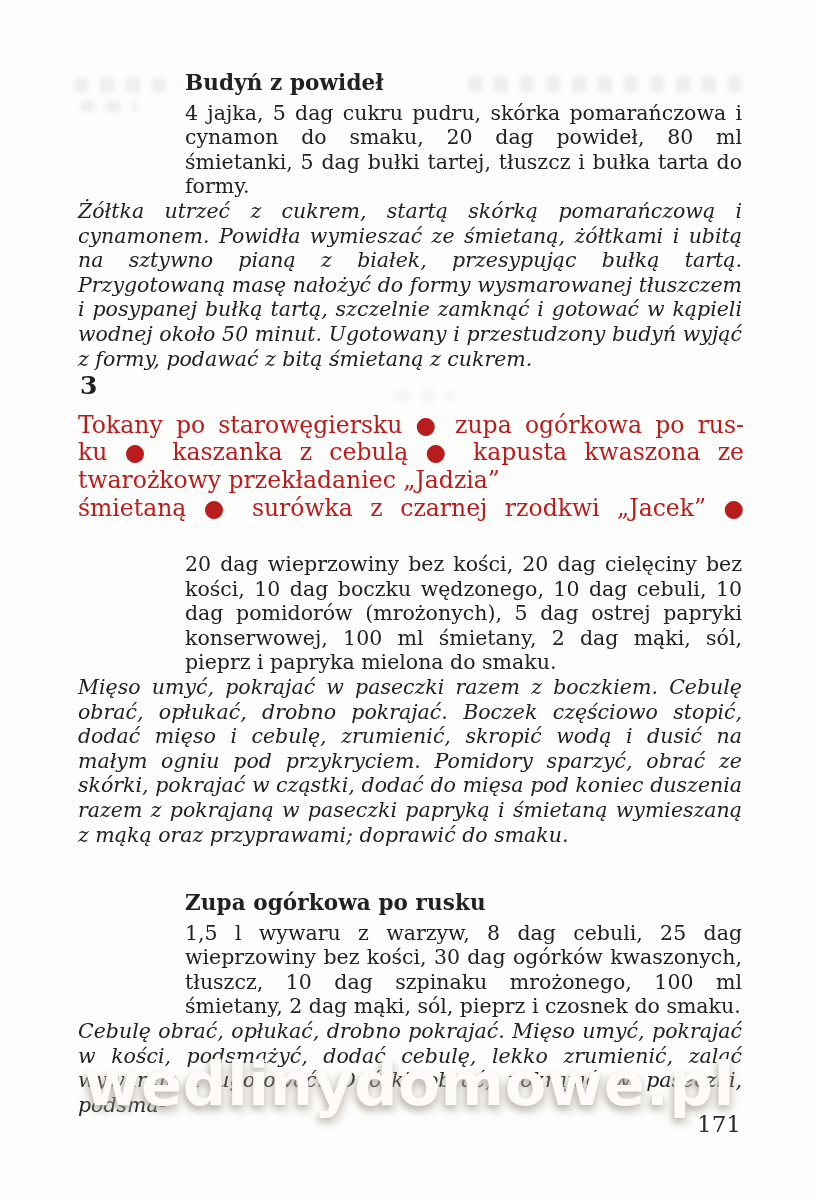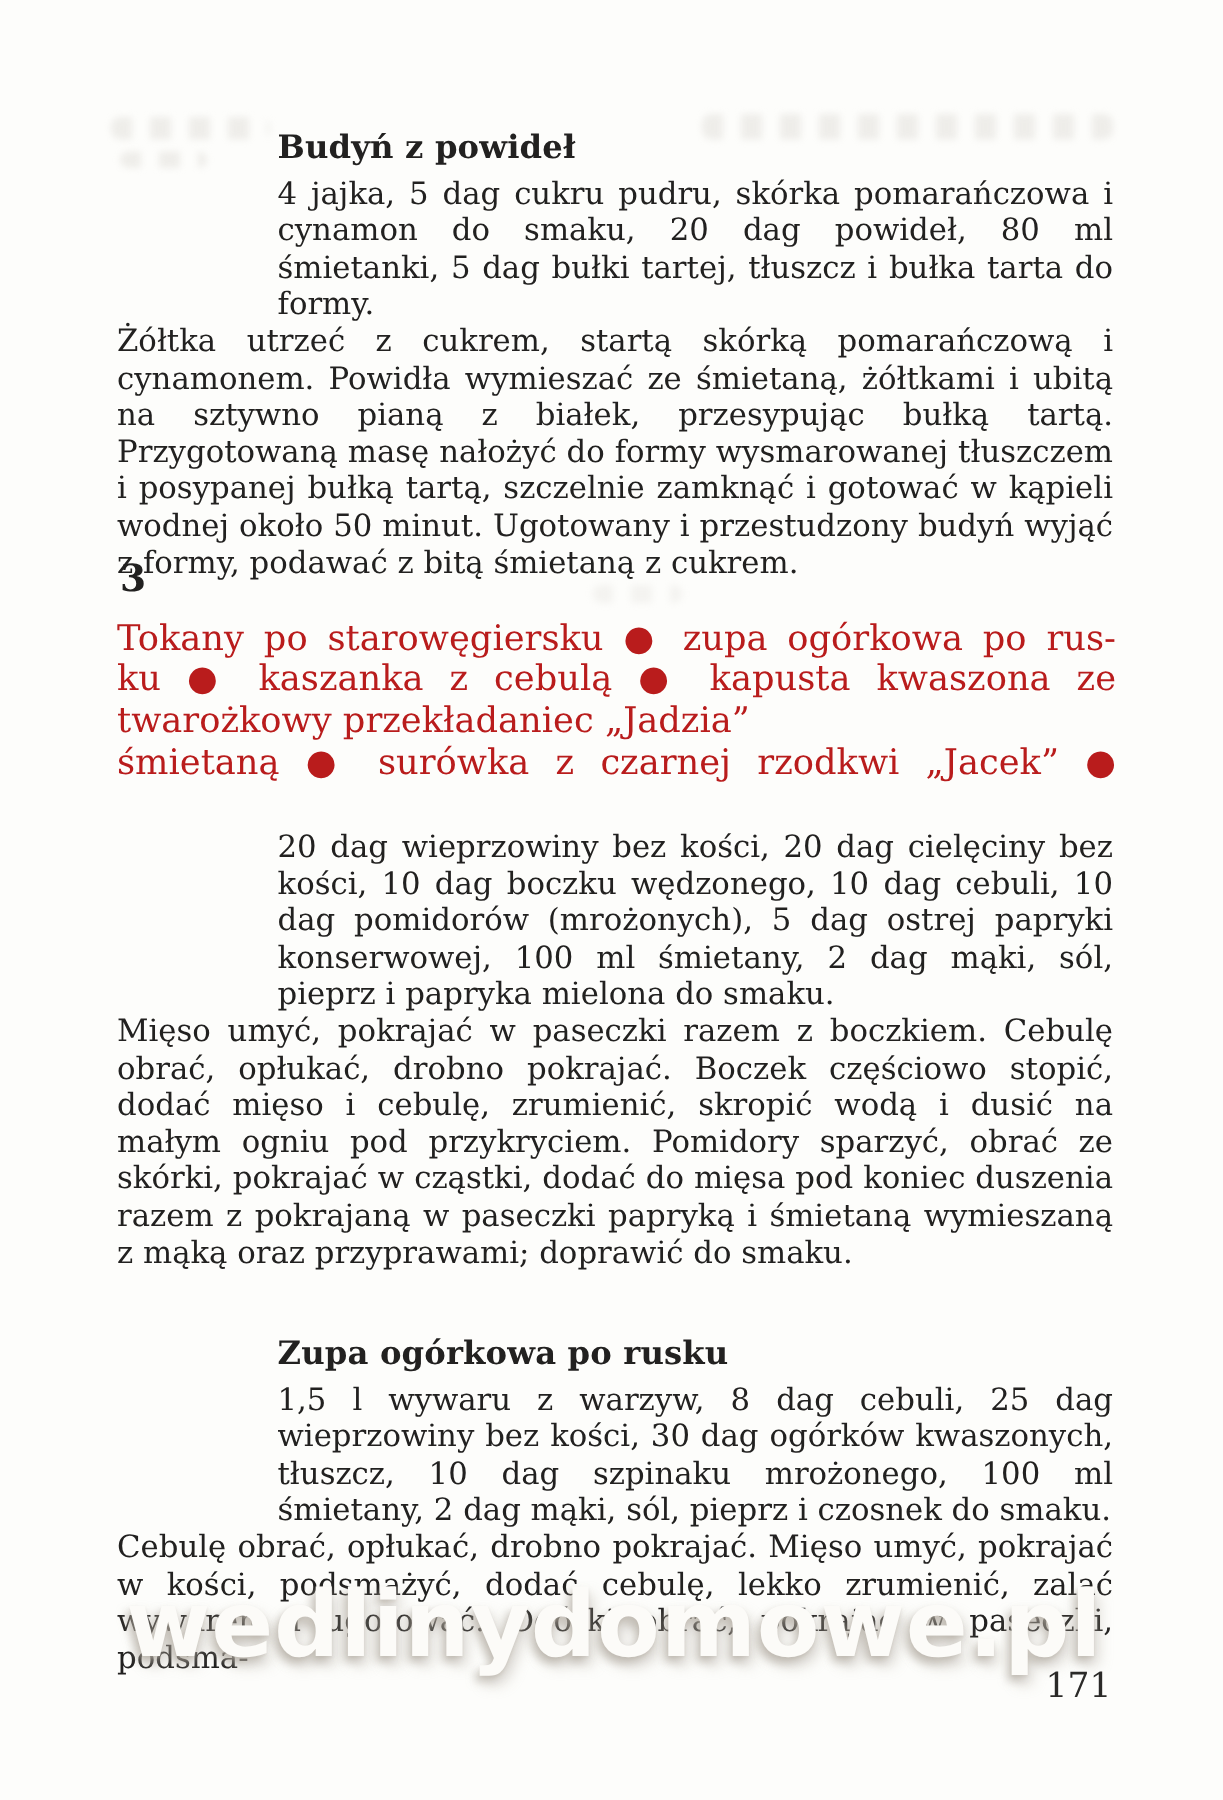--- a/index.html
+++ b/index.html
@@ -32,40 +32,41 @@
   .a1 { left: 74px;  top: 78px;  width: 106px; height: 15px; }
   .a2 { left: 468px; top: 76px;  width: 274px; height: 17px; }
   .a3 { left: 80px;  top: 101px; width: 58px;  height: 11px; }
   .a4 { left: 395px; top: 390px; width: 60px;  height: 12px; opacity: 0.35; }
 
   .group {
     position: absolute;
     left: 78px;
     width: 664px;
   }
-  .g1 { top: 71px; margin-top: 16px; }
+  .g1 { top: 71px; }
   .g2 { top: 374px; }
   .g3 { top: 552px; }
   .g4 { top: 891px; }
 
   .rtitle {
     margin: 0 0 5px 107px;
     font-size: 21.5px;
     font-weight: bold;
     letter-spacing: 0.1px;
   }
   .ing {
     margin: 0 0 0 107px;
     text-align: justify;
     hyphens: auto;
   }
   .ins {
     margin: 0;
     text-align: justify;
     hyphens: auto;
+    font-style: italic;
   }
   .continued {
     text-align-last: justify;
   }
 
   .secnum {
     margin: 0 0 13px 2px;
     font-size: 25px;
     font-weight: bold;
   }

